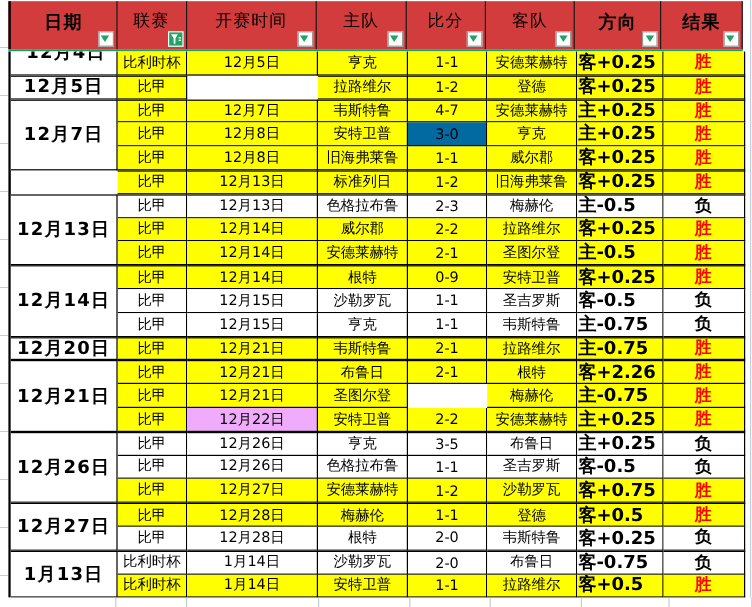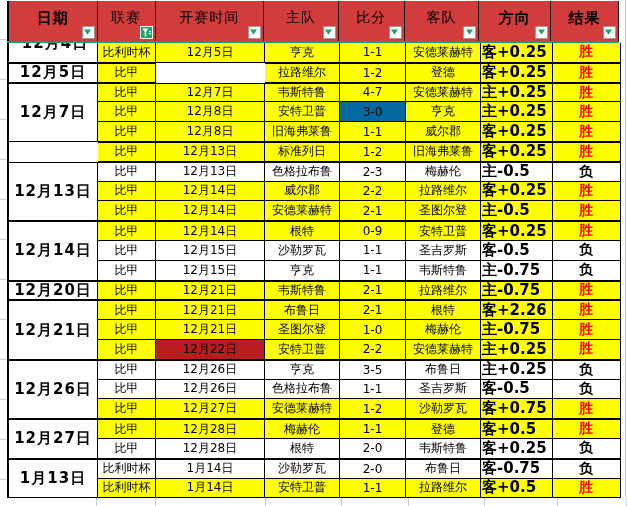--- a/index.html
+++ b/index.html
@@ -238,26 +238,25 @@
         <div class="cell league-cell group-start" style="grid-area: 14 / 2; background: rgb(255, 255, 0);">比甲</div>
         <div class="cell kickoff-time-cell group-start" style="grid-area: 14 / 3; background: rgb(255, 255, 0);">12月21日</div>
         <div class="cell home-team-cell group-start" style="grid-area: 14 / 4; background: rgb(255, 255, 0);">布鲁日</div>
         <div class="cell score-cell group-start" style="grid-area: 14 / 5; background: rgb(255, 255, 0);">2-1</div>
         <div class="cell away-team-cell group-start" style="grid-area: 14 / 6; background: rgb(255, 255, 0);">根特</div>
         <div class="cell handicap-direction-cell group-start" style="grid-area: 14 / 7; background: rgb(255, 255, 0);">客+2.26</div>
         <div class="cell result-cell group-start" style="grid-area: 14 / 8; background: rgb(255, 255, 0); color: rgb(255, 0, 0);">胜</div>
         <div class="cell league-cell" style="grid-area: 15 / 2; background: rgb(255, 255, 0);">比甲</div>
         <div class="cell kickoff-time-cell" style="grid-area: 15 / 3; background: rgb(255, 255, 0);">12月21日</div>
         <div class="cell home-team-cell" style="grid-area: 15 / 4; background: rgb(255, 255, 0);">圣图尔登</div>
-        <div class="cell score-cell" style="grid-area: 15 / 5; background: rgb(255, 255, 0);">1-0</div>
         <div class="cell away-team-cell" style="grid-area: 15 / 6; background: rgb(255, 255, 0);">梅赫伦</div>
         <div class="cell handicap-direction-cell" style="grid-area: 15 / 7; background: rgb(255, 255, 0);">主-0.75</div>
         <div class="cell result-cell" style="grid-area: 15 / 8; background: rgb(255, 255, 0); color: rgb(255, 0, 0);">胜</div>
         <div class="cell league-cell" style="grid-area: 16 / 2; background: rgb(255, 255, 0);">比甲</div>
-        <div class="cell kickoff-time-cell" style="grid-area: 16 / 3; background: #b91c1c;">12月22日</div>
+        <div class="cell kickoff-time-cell" style="grid-area: 16 / 3; background: #f0abfc;">12月22日</div>
         <div class="cell home-team-cell" style="grid-area: 16 / 4; background: rgb(255, 255, 0);">安特卫普</div>
         <div class="cell score-cell" style="grid-area: 16 / 5; background: rgb(255, 255, 0);">2-2</div>
         <div class="cell away-team-cell" style="grid-area: 16 / 6; background: rgb(255, 255, 0);">安德莱赫特</div>
         <div class="cell handicap-direction-cell" style="grid-area: 16 / 7; background: rgb(255, 255, 0);">主+0.25</div>
         <div class="cell result-cell" style="grid-area: 16 / 8; background: rgb(255, 255, 0); color: rgb(255, 0, 0);">胜</div>
         <div class="cell date-cell group-start" style="grid-area: 17 / 1 / span 3;">
           <span>12月26日</span>
         </div>
         <div class="cell league-cell group-start" style="grid-area: 17 / 2; background: rgb(255, 255, 255);">比甲</div>
         <div class="cell kickoff-time-cell group-start" style="grid-area: 17 / 3; background: rgb(255, 255, 255);">12月26日</div>

